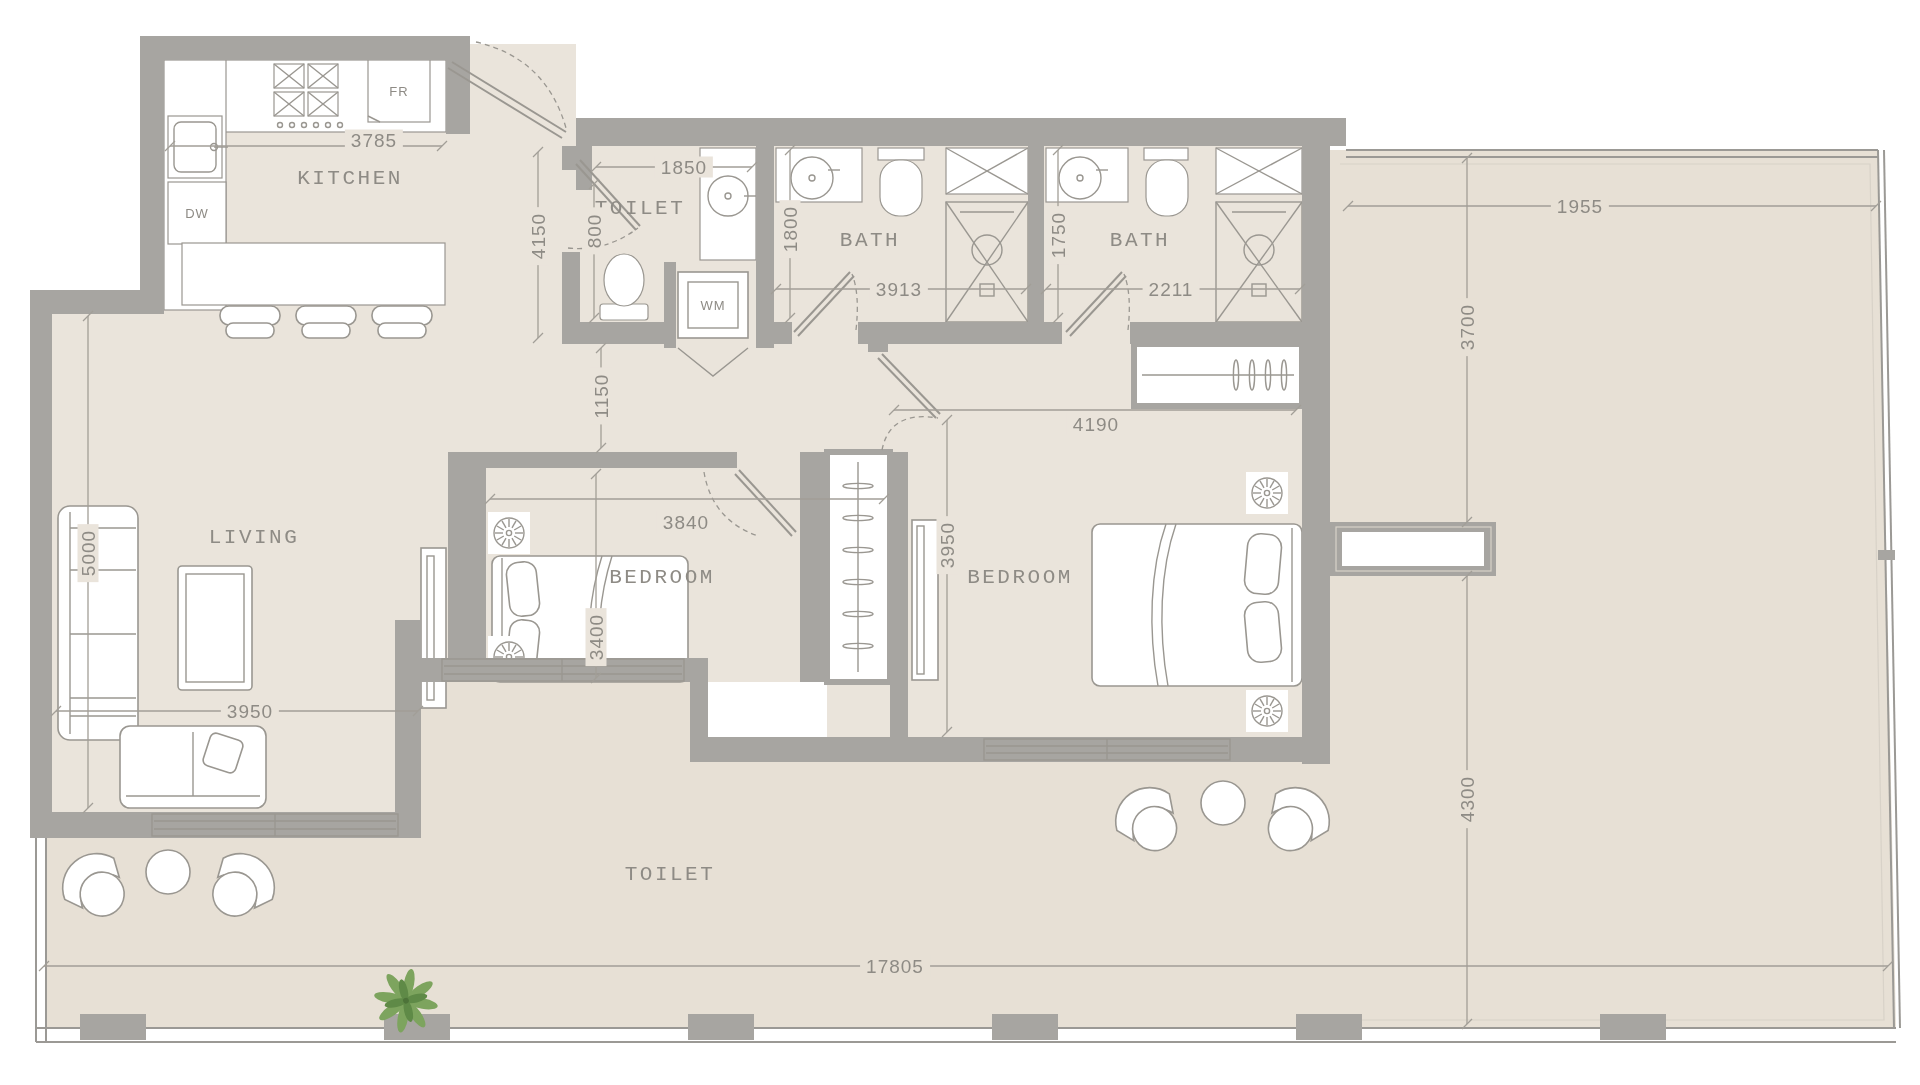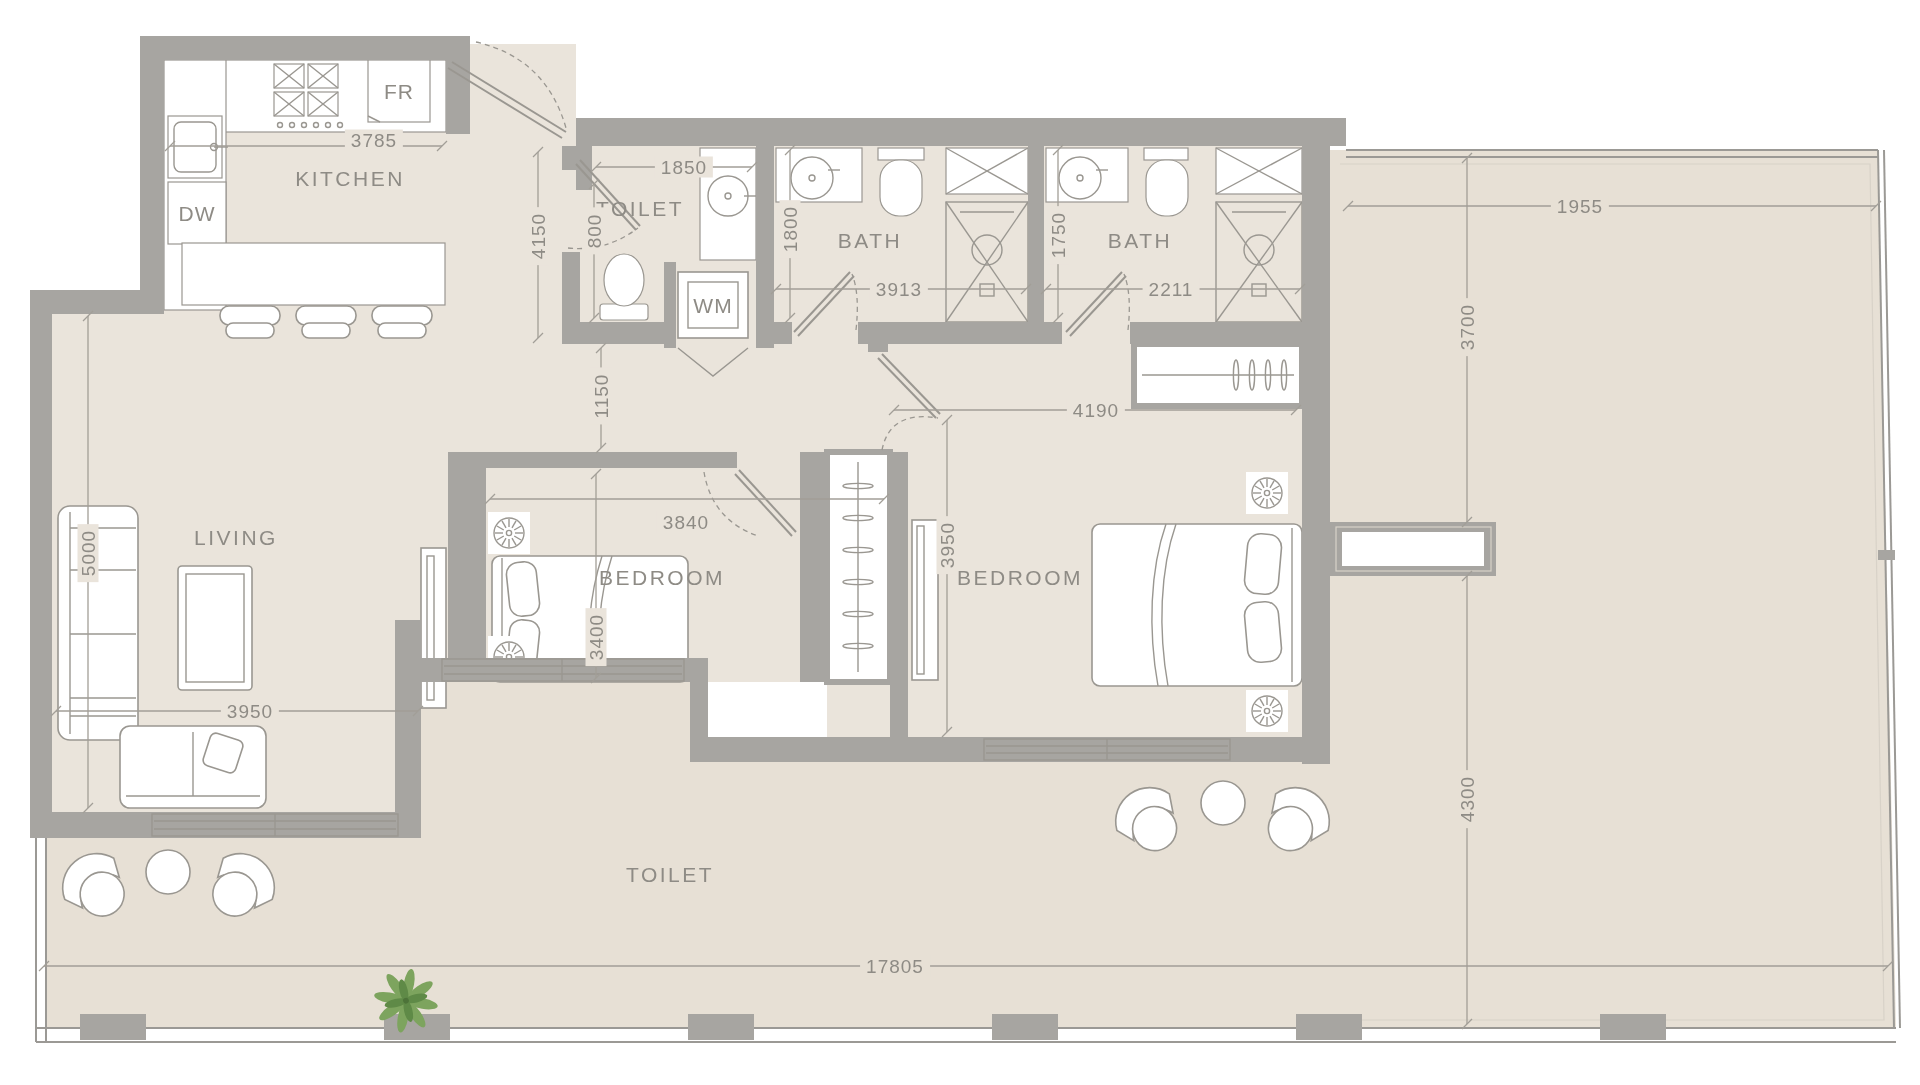--- a/index.html
+++ b/index.html
@@ -19,23 +19,23 @@
   .dim{stroke:var(--dim);stroke-width:1.3;fill:none;}
   .dash{stroke:var(--ln);stroke-width:1.3;fill:none;stroke-dasharray:5 4;}
   .leaf{stroke:var(--ln);stroke-width:2;fill:none;}
   .frame{fill:#ffffff;stroke:var(--wall);stroke-width:6;}
   .lbl{position:absolute;transform:translate(-50%,-50%);color:var(--txt);
        font-size:19px;letter-spacing:1px;line-height:1;padding:1px 6px;white-space:nowrap;}
   .lbl.v{transform:translate(-50%,-50%) rotate(-90deg);}
   .lbl.onfloor{background:var(--floor);}
   .lbl.onfloor2{background:var(--floor2);}
   .room{position:absolute;transform:translate(-50%,-50%);color:var(--txt);
-        font-size:21px;letter-spacing:2.5px;line-height:1;white-space:nowrap;}
+        font-size:21px;letter-spacing:2.5px;line-height:1;white-space:nowrap;font-family:Liberation Mono, monospace;}
   .app{position:absolute;transform:translate(-50%,-50%);color:var(--txt);
-       font-size:21px;letter-spacing:1px;line-height:1;white-space:nowrap;}
+       font-size:13px;letter-spacing:1px;line-height:1;white-space:nowrap;}
 </style>
 </head>
 <body>
 
 <div class="stage">
 <svg width="1920" height="1085" viewBox="0 0 1920 1085">
   <defs>
     <g id="fan">
       <rect x="-21" y="-21" width="42" height="42" fill="#ffffff"></rect>
       <circle r="15" class="lnr"></circle>
@@ -457,21 +457,21 @@
     <use href="#plant" x="818" y="944" transform="rotate(30 818 944) scale(1.25)"></use>
     <use href="#plant" x="956" y="818" transform="rotate(75 956 818) scale(1.3)"></use>
     <use href="#plant" x="1355" y="818" transform="rotate(20 1355 818) scale(1.3)"></use>
   </g>
 </svg>
 
 <div class="room" style="left:350px;top:178px">KITCHEN</div>
 <div class="room" style="left:640px;top:208px">TOILET</div>
 <div class="room" style="left:870px;top:240px">BATH</div>
 <div class="room" style="left:1140px;top:240px">BATH</div>
-<div class="room" style="left:236px;top:537px">LIVING</div>
+<div class="room" style="left:254px;top:537px">LIVING</div>
 <div class="room" style="left:662px;top:577px">BEDROOM</div>
 <div class="room" style="left:1020px;top:577px">BEDROOM</div>
 <div class="room" style="left:670px;top:874px">TOILET</div>
 
 <div class="app" style="left:399px;top:91px">FR</div>
 <div class="app" style="left:197px;top:213px">DW</div>
 <div class="app" style="left:713px;top:305px">WM</div>
 
 <div class="lbl onfloor" style="left:374px;top:140px">3785</div>
 <div class="lbl onfloor v" style="left:538px;top:236px">4150</div>
@@ -480,18 +480,18 @@
 <div class="lbl onfloor v" style="left:790px;top:229px">1800</div>
 <div class="lbl onfloor" style="left:899px;top:289px">3913</div>
 <div class="lbl onfloor v" style="left:1058px;top:235px">1750</div>
 <div class="lbl onfloor" style="left:1171px;top:289px">2211</div>
 <div class="lbl onfloor2" style="left:1580px;top:206px">1955</div>
 <div class="lbl onfloor2 v" style="left:1467px;top:327px">3700</div>
 <div class="lbl onfloor2 v" style="left:1467px;top:799px">4300</div>
 <div class="lbl onfloor v" style="left:601px;top:396px">1150</div>
 <div class="lbl onfloor" style="left:686px;top:522px">3840</div>
 <div class="lbl onfloor v" style="left:596px;top:637px">3400</div>
-<div class="lbl onfloor" style="left:1096px;top:410px">4190</div>
+<div class="lbl onfloor" style="left:1096px;top:424px">4190</div>
 <div class="lbl onfloor v" style="left:947px;top:545px">3950</div>
 <div class="lbl onfloor v" style="left:88px;top:553px">5000</div>
 <div class="lbl onfloor" style="left:250px;top:711px">3950</div>
 <div class="lbl onfloor2" style="left:895px;top:966px">17805</div>
 </div>
 
 </body></html>

